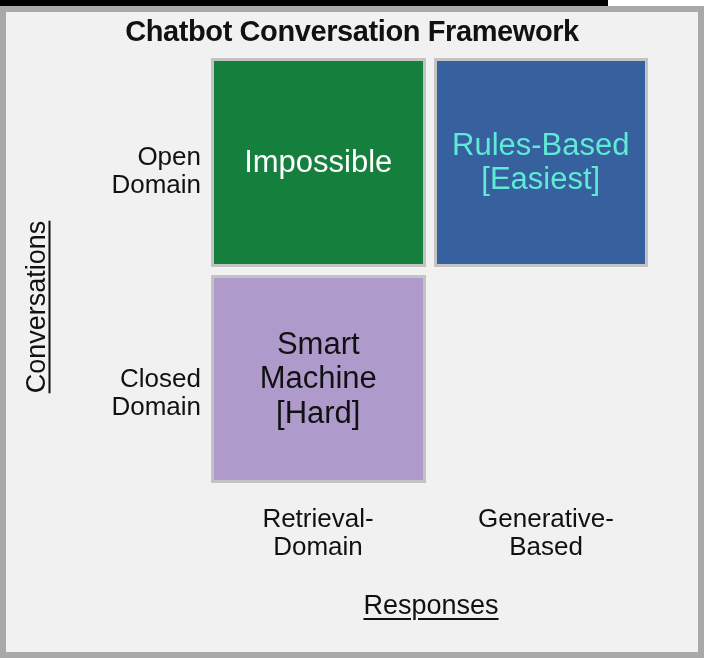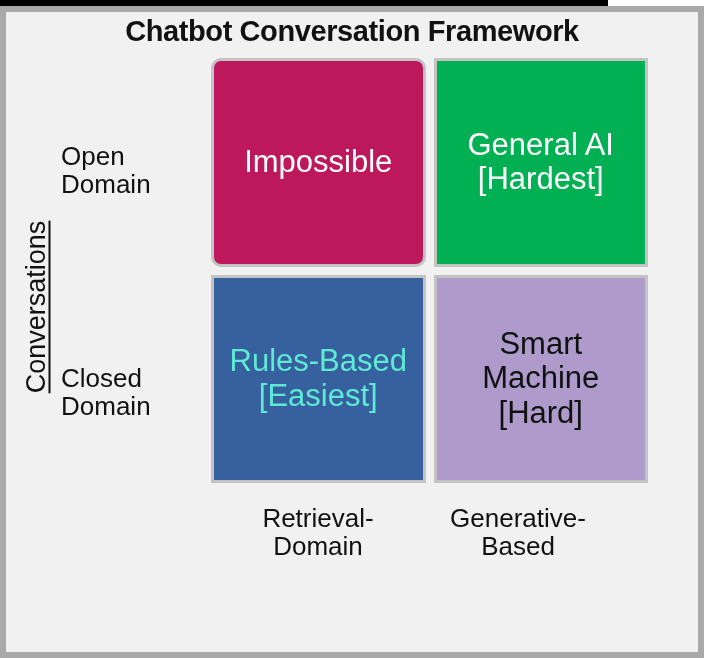--- a/index.html
+++ b/index.html
@@ -89,40 +89,40 @@
     text-decoration: underline;
     text-underline-offset: 4px;
     white-space: nowrap;
   }
 
   
   .row-label {
     position: absolute;
     left: 55px;
     width: 140px;
-    text-align: left;
+    text-align: right;
     font-size: 26px;
     line-height: 1.08;
     color: #111111;
   }
   #row-label-0 { top: 130px; }
   #row-label-1 { top: 352px; }
 
   
   .col-label {
     position: absolute;
     top: 492px;
     width: 216px;
     text-align: center;
     font-size: 26px;
     line-height: 1.08;
     color: #111111;
   }
   #col-label-0 { left: 204px; }
-  #col-label-1 { left: 404px; }
+  #col-label-1 { left: 432px; }
 
   
   #quadrant-grid {
     position: absolute;
     left: 205px;
     top: 46px;
     width: 437px;
     height: 425px;
     display: grid;
     grid-template-columns: 1fr 1fr;
@@ -140,21 +140,21 @@
     font-size: 31px;
     line-height: 1.12;
     padding: 4px;
     overflow: hidden;
   }
   .cell-text {
     display: block;
     white-space: pre-line;
   }
 
-  .cell-impossible   { background: #be185d; color: #ffffff; border-radius: 10px; }
+  .cell-impossible   { background: #15803d; color: #ffffff; }
   .cell-general-ai   { background: #00b052; color: #ffffff; }
   .cell-rules-based  { background: #36609e; color: #5eead4; }
   .cell-smart-machine{ background: #ae9bcb; color: #111111; }
 </style>
 </head>
 <body>
 
 <div id="figure">
   <div class="frame-border"></div>
 
@@ -168,35 +168,32 @@
 
     <div class="row-label" id="row-label-0" style="white-space: pre-line;">Open
 Domain</div>
     <div class="row-label" id="row-label-1" style="white-space: pre-line;">Closed
 Domain</div>
 
     <div id="quadrant-grid">
       <div class="quadrant-cell cell-impossible">
         <span class="cell-text">Impossible</span>
       </div>
-      <div class="quadrant-cell cell-general-ai">
-        <span class="cell-text">General AI
-[Hardest]</span>
-      </div>
       <div class="quadrant-cell cell-rules-based">
         <span class="cell-text">Rules-Based
 [Easiest]</span>
       </div>
       <div class="quadrant-cell cell-smart-machine">
         <span class="cell-text">Smart
 Machine
 [Hard]</span>
       </div>
     </div>
 
     <div class="col-label" id="col-label-0" style="white-space: pre-line;">Retrieval-
 Domain</div>
     <div class="col-label" id="col-label-1" style="white-space: pre-line;">Generative-
 Based</div>
 
+    <div id="x-axis-title">Responses</div>
 
   </div>
 </div>
 
 </body></html>

